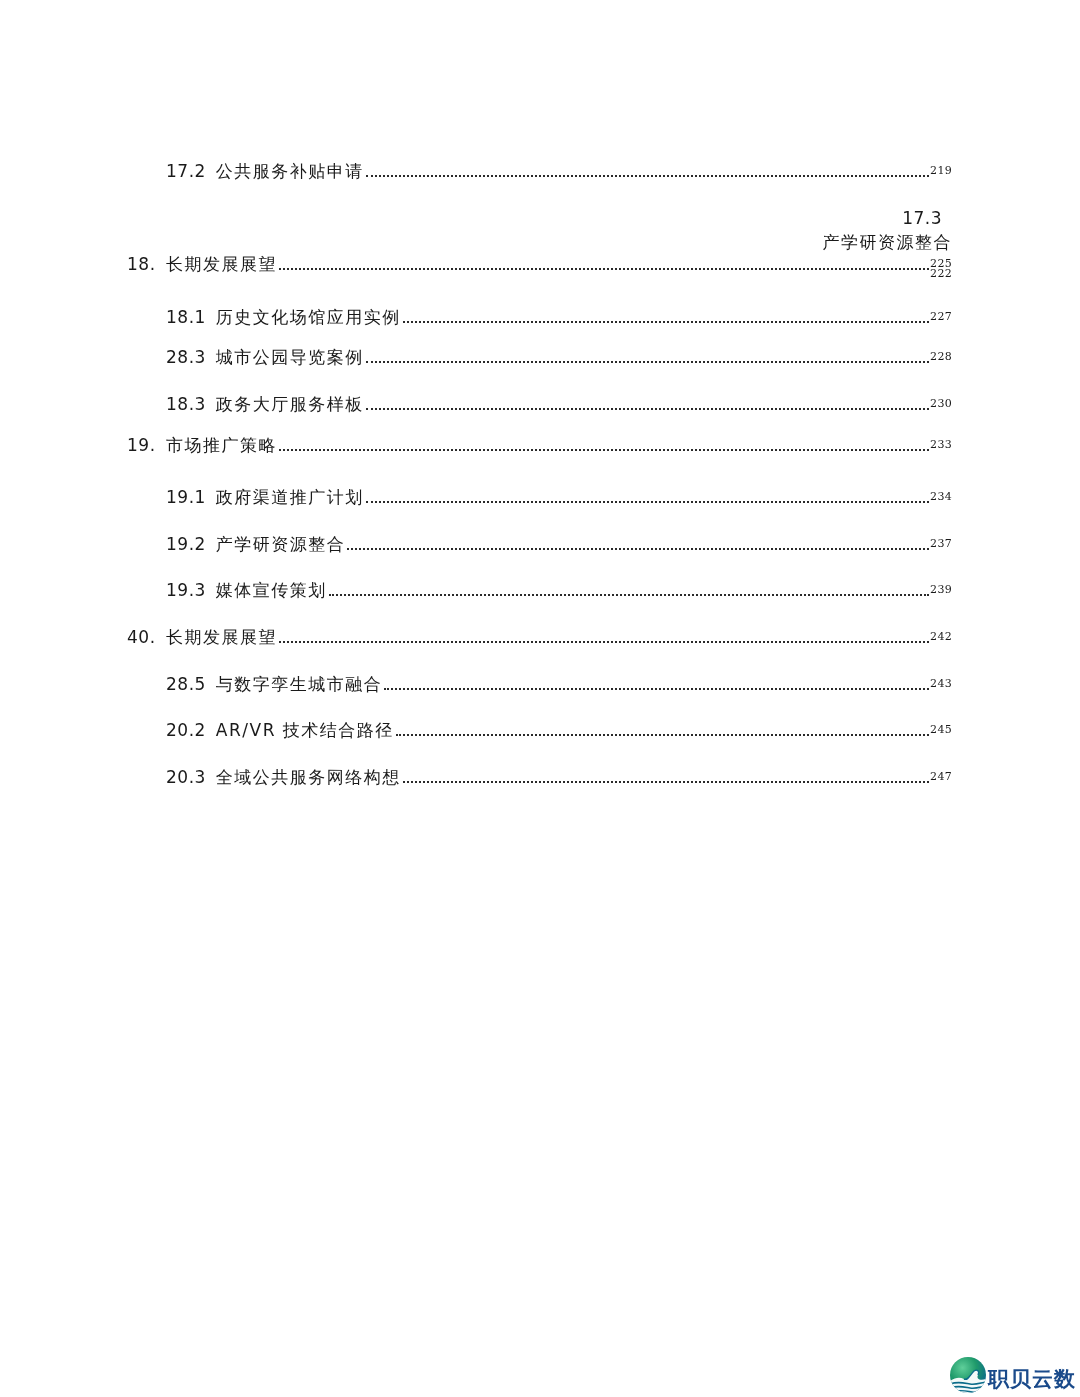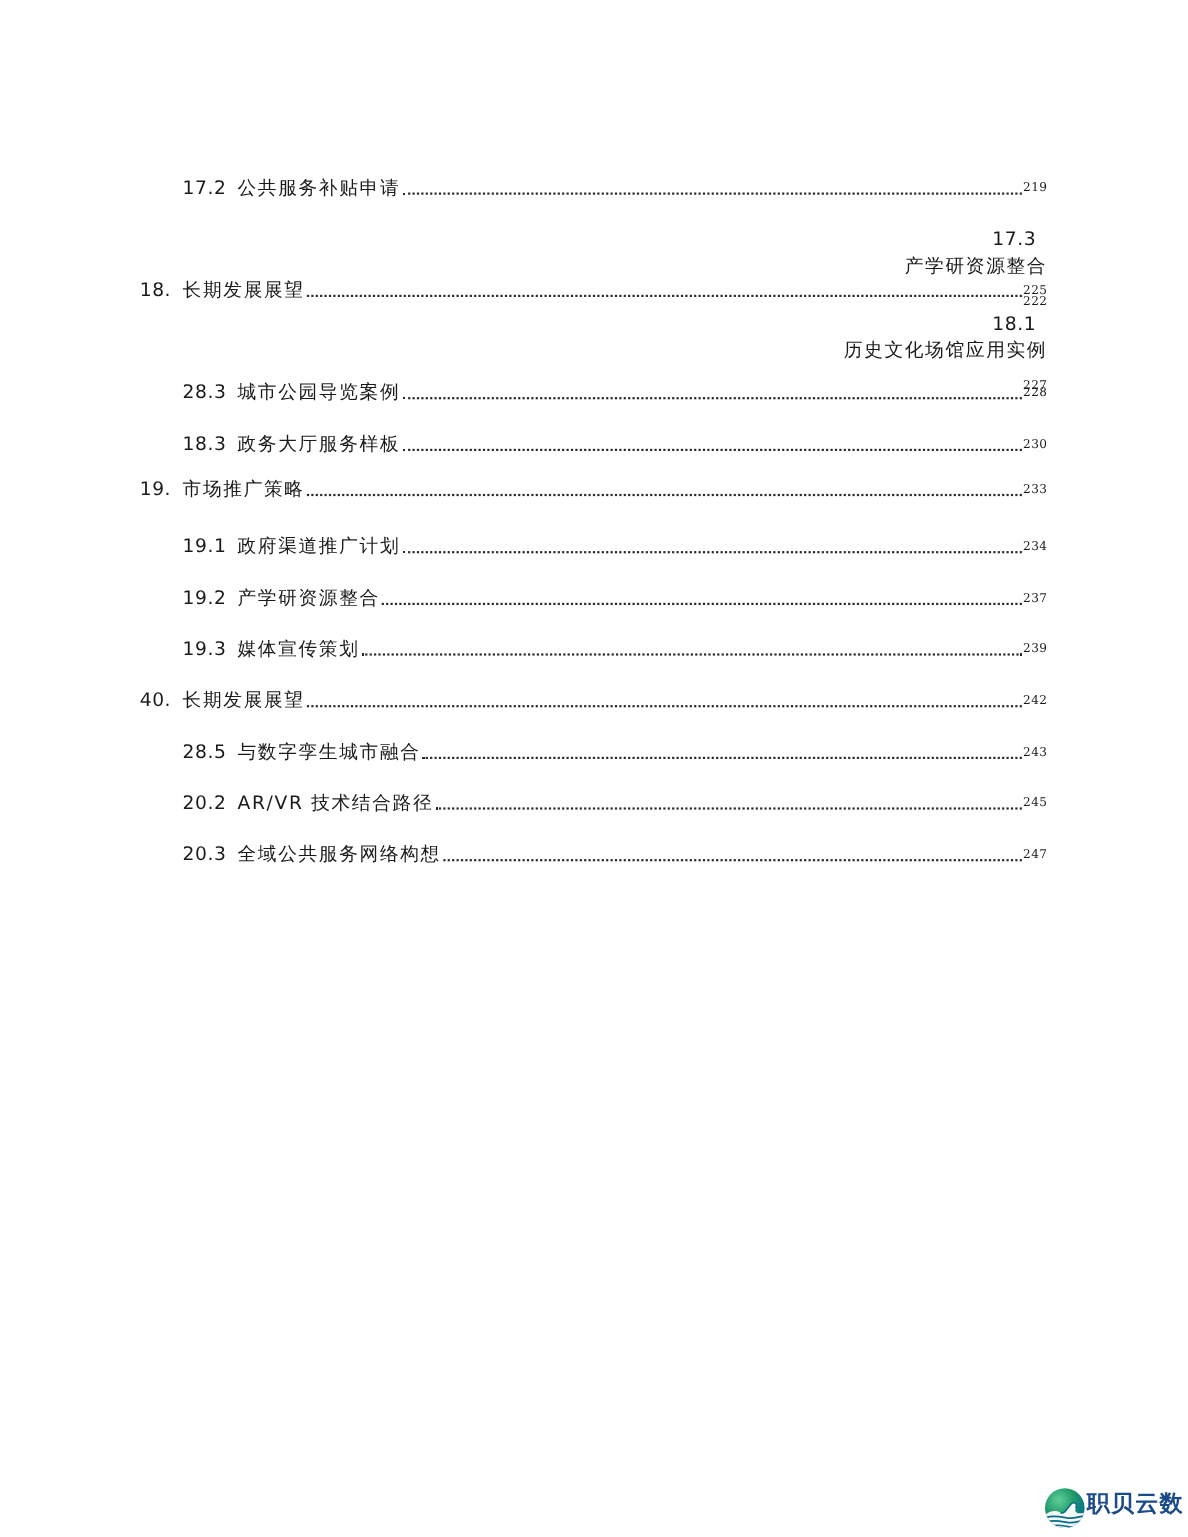--- a/index.html
+++ b/index.html
@@ -53,21 +53,21 @@
       flex: 0 0 auto;
       font-family: "DejaVu Serif", "Liberation Serif", serif;
       font-size: 11px;
       letter-spacing: 0.3px;
     }
     .watermark {
       position: absolute;
       left: 950px;
       top: 1353px;
       display: flex;
-      align-items: flex-start;
+      align-items: flex-end;
       height: 40px;
     }
     .logo-circle {
       width: 36px;
       height: 36px;
       border-radius: 50%;
       background: radial-gradient(circle at 35% 30%, #5fcf9a 0%, #1f9a6a 40%, #0b6c8a 75%, #0a4f7a 100%);
       position: relative;
       overflow: hidden;
     }
@@ -104,21 +104,21 @@
     <span class="toc-page">222</span>
   </div>
 
   <div class="toc-row level-1" style="top:252px;">
     <span class="toc-num">18.</span>
     <span class="toc-title">长期发展展望</span>
     <span class="toc-leader"></span>
     <span class="toc-page">225</span>
   </div>
 
-  <div class="toc-row level-2" style="top:283px;flex-direction:column;">
+  <div class="toc-row level-2" style="top:305px;">
     <span class="toc-num">18.1</span>
     <span class="toc-title">历史文化场馆应用实例</span>
     <span class="toc-leader"></span>
     <span class="toc-page">227</span>
   </div>
 
   <div class="toc-row level-2" style="top:345px;">
     <span class="toc-num">28.3</span>
     <span class="toc-title">城市公园导览案例</span>
     <span class="toc-leader"></span>

